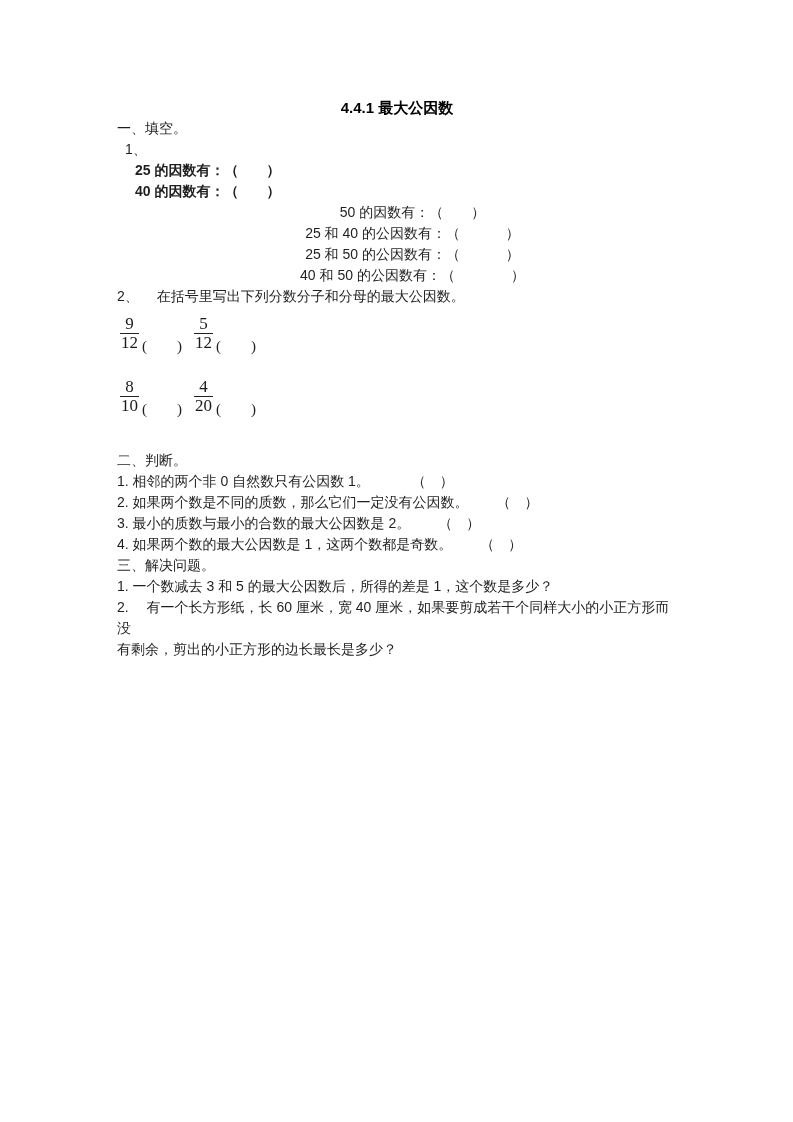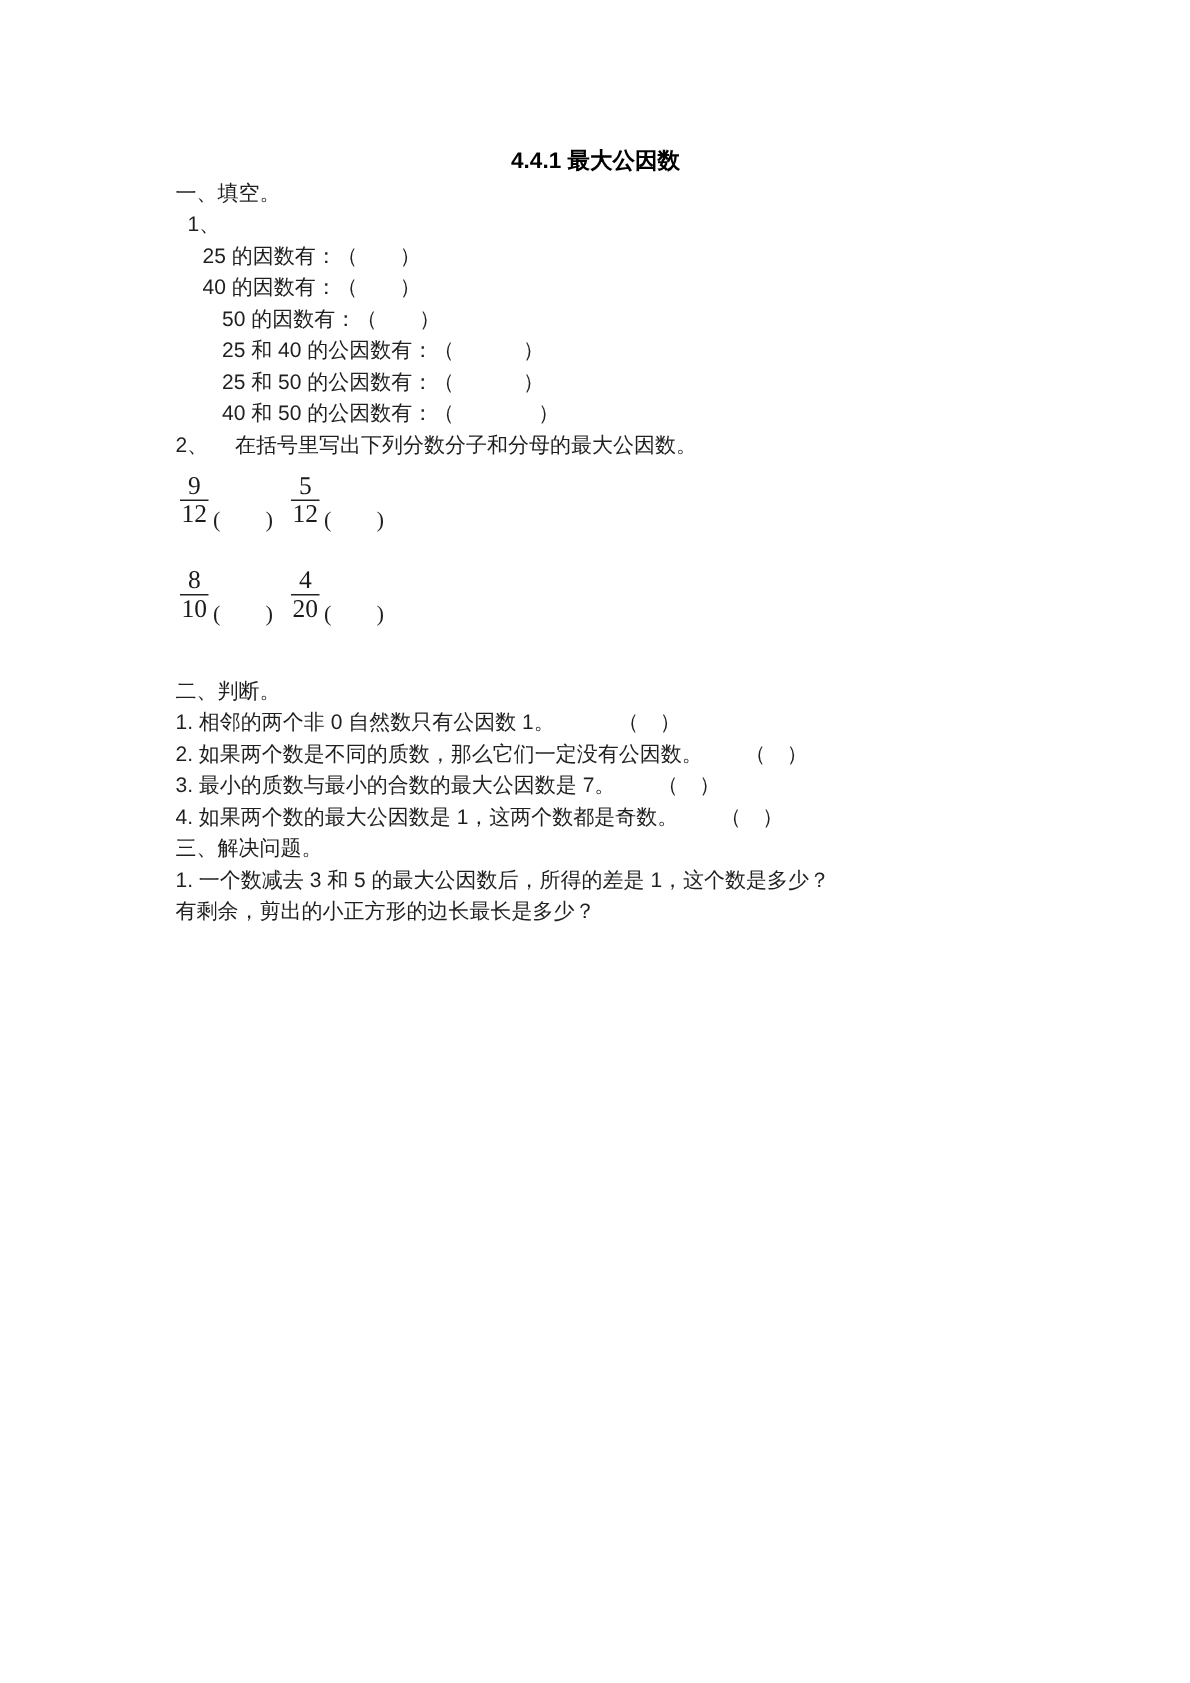--- a/index.html
+++ b/index.html
@@ -23,22 +23,22 @@
     line-height: 21px;
     white-space: pre-wrap;
   }
   .title {
     text-align: center;
     font-weight: bold;
     font-size: 15px;
     color: #000000;
   }
   .ind1 { padding-left: 8px; }
-  .ind2 { padding-left: 18px; }
-  .ind3 { padding-left: 31px; }
+  .ind2 { padding-left: 18px; font-weight: bold; }
+  .ind3 { padding-left: 31px; text-align: center; }
 
   
   .frac-row {
     display: flex;
     align-items: flex-end;
     margin-left: 3px;
   }
   .row1 { margin-top: 8px; }
   .row2 { margin-top: 26px; }
   .frac {
@@ -102,21 +102,22 @@
       <div class="frac frac-gap">
         <div class="num">4</div>
         <div class="den">20</div>
       </div>
       <div class="frac-paren">(　　)</div>
     </div>
 
     <div class="line judge-heading">二、判断。</div>
     <div class="line">1. 相邻的两个非 0 自然数只有公因数 1。　　　（　）</div>
     <div class="line">2. 如果两个数是不同的质数，那么它们一定没有公因数。　　（　）</div>
-    <div class="line">3. 最小的质数与最小的合数的最大公因数是 7。　　（　）</div>
+    <div class="line">3. 最小的质数与最小的合数的最大公因数是 2。　　（　）</div>
     <div class="line">4. 如果两个数的最大公因数是 1，这两个数都是奇数。　　（　）</div>
 
     <div class="line">三、解决问题。</div>
     <div class="line">1. 一个数减去 3 和 5 的最大公因数后，所得的差是 1，这个数是多少？</div>
+    <div class="line">2.　 有一个长方形纸，长 60 厘米，宽 40 厘米，如果要剪成若干个同样大小的小正方形而没</div>
     <div class="line">有剩余，剪出的小正方形的边长最长是多少？</div>
 
   </div>
 </div>
 
 </body></html>

